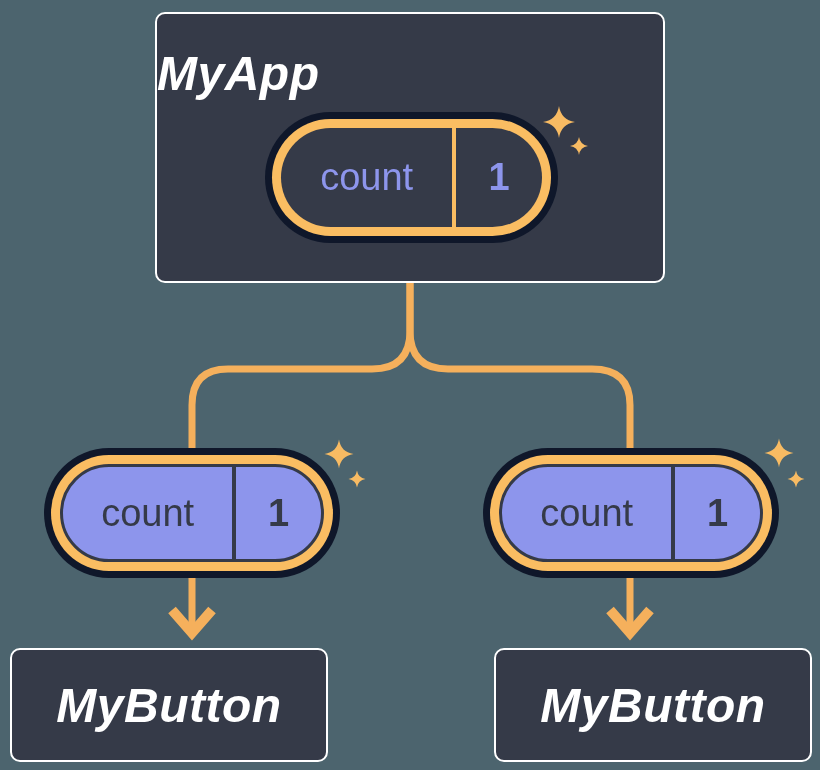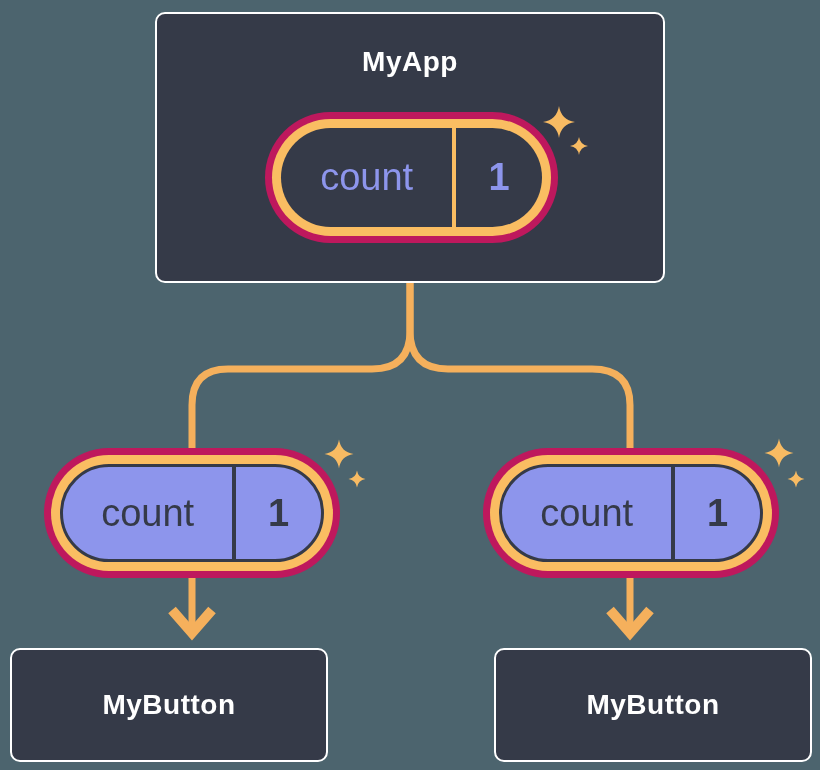--- a/index.html
+++ b/index.html
@@ -14,34 +14,35 @@
   .node{
     position:absolute;
     background:#353A48;
     border:2px solid #FFFFFF;
     border-radius:10px;
     box-sizing:border-box;
     z-index:1;
   }
   .node-title{
     color:#FFFFFF;
-    font-size:28px;
+    font-size:48px;
     font-weight:600;
-    text-align:center;
+    text-align:left;
     letter-spacing:0.5px;
+    font-style:italic;
   }
   #root-node{left:155px;top:12px;width:510px;height:271px;}
   #root-node .node-title{margin-top:32px;}
   #button-node-left{left:10px;top:648px;width:318px;height:114px;display:flex;align-items:center;justify-content:center;}
   #button-node-right{left:494px;top:648px;width:318px;height:114px;display:flex;align-items:center;justify-content:center;}
 
   
   .pill-outer{
     position:absolute;
-    background:#be185d;
+    background:#0f172a;
     border-radius:999px;
     padding:7px;
     box-sizing:border-box;
     z-index:3;
   }
   .pill-band{
     background:#FABD62;
     border-radius:999px;
     padding:9px;
     width:100%;height:100%;

